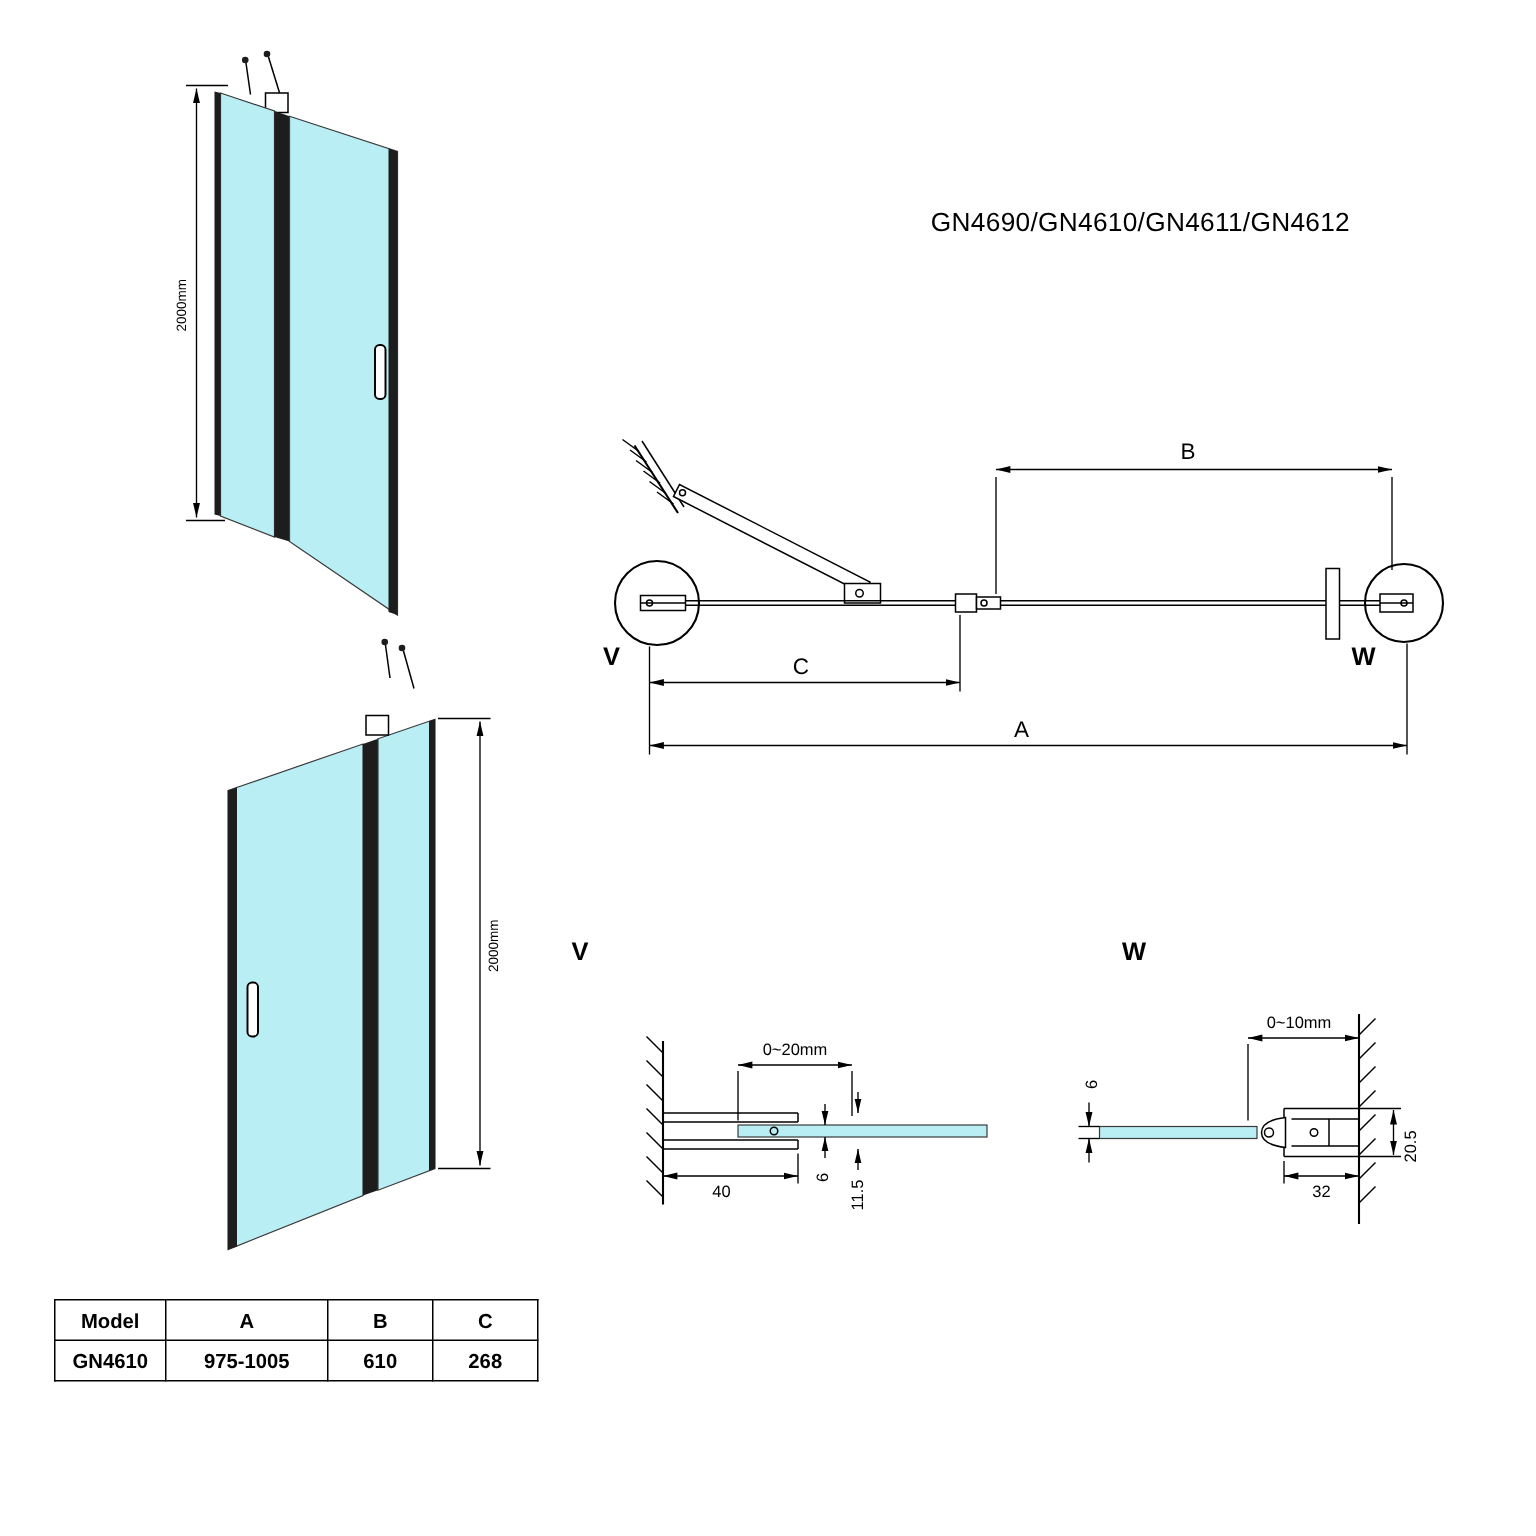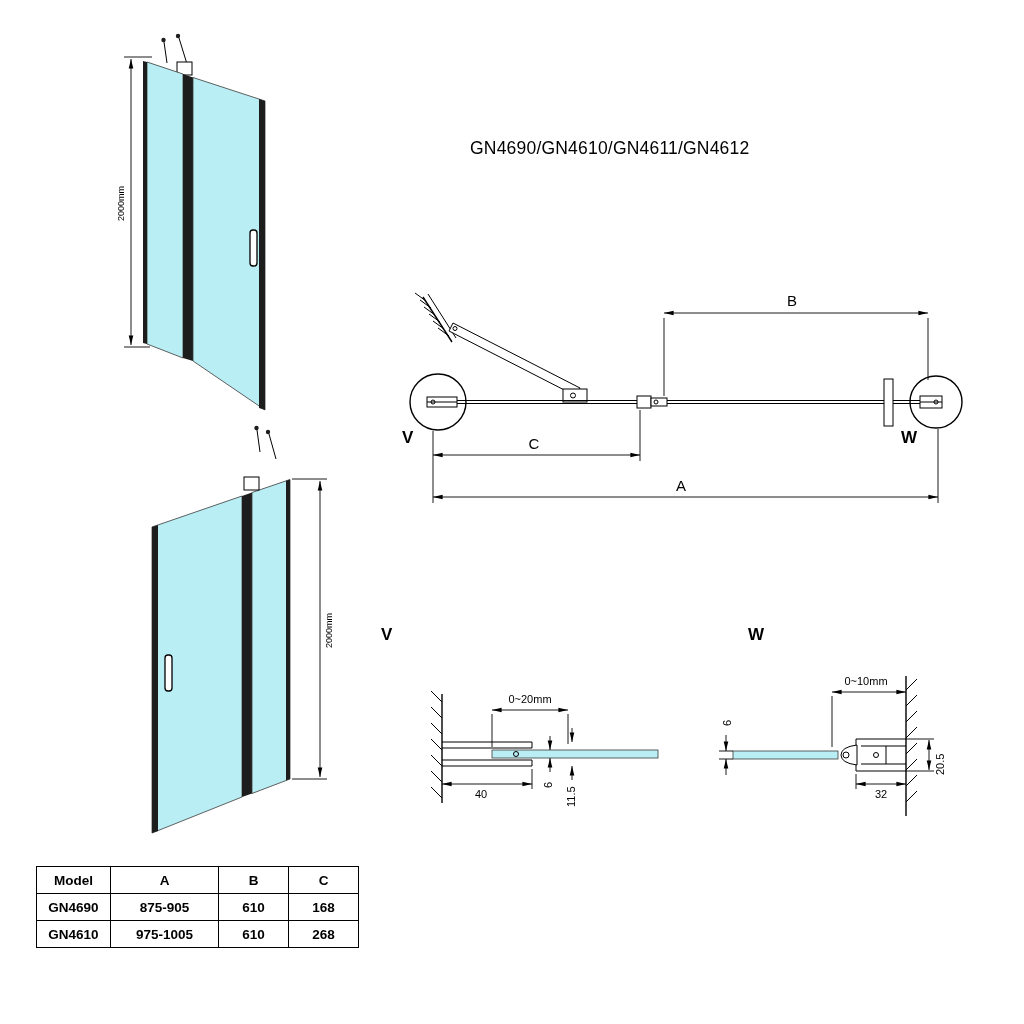--- a/index.html
+++ b/index.html
@@ -20,21 +20,21 @@
   .lnw  { fill:#ffffff; stroke:var(--line); stroke-width:1; }
   .lnf  { fill:#1d1d1d; stroke:none; }
   .handle{ fill:#ffffff; stroke:var(--line); stroke-width:1.3; }
   .dimtxt { font-family:"Liberation Sans",sans-serif; font-size:11px; fill:#000; }
   .dimtxt-sm { font-family:"Liberation Sans",sans-serif; font-size:9px; fill:#000; }
   .dimlbl { font-family:"Liberation Sans",sans-serif; font-size:15px; fill:#000; }
   .biglbl { font-family:"Liberation Sans",sans-serif; font-size:17px; font-weight:bold; fill:#000; }
 
   #title {
     position:absolute; left:470px; top:138px; width:430px;
-    text-align:left; font-size:17.5px; color:#000; letter-spacing:0.2px;
+    text-align:right; font-size:17.5px; color:#000; letter-spacing:0.2px;
   }
   .spec-table {
     position:absolute; left:36px; top:866px;
     border-collapse:collapse; table-layout:fixed; width:322px;
     font-size:13.5px; color:#000;
   }
   .spec-table th, .spec-table td {
     border:1px solid #000; height:26px; text-align:center;
     font-weight:bold; padding:0 2px; white-space:nowrap;
   }
@@ -299,26 +299,20 @@
         <col class="col-c">
     </colgroup>
     <tbody>
         <tr>
       <th>Model</th>
       <th>A</th>
       <th>B</th>
       <th>C</th>
     </tr>
     <tr>
-      <td>GN4690</td>
-      <td>875-905</td>
-      <td>610</td>
-      <td>168</td>
-    </tr>
-    <tr>
       <td>GN4610</td>
       <td>975-1005</td>
       <td>610</td>
       <td>268</td>
     </tr>
   </tbody>
     </table>
 </div>
 
 </body></html>

